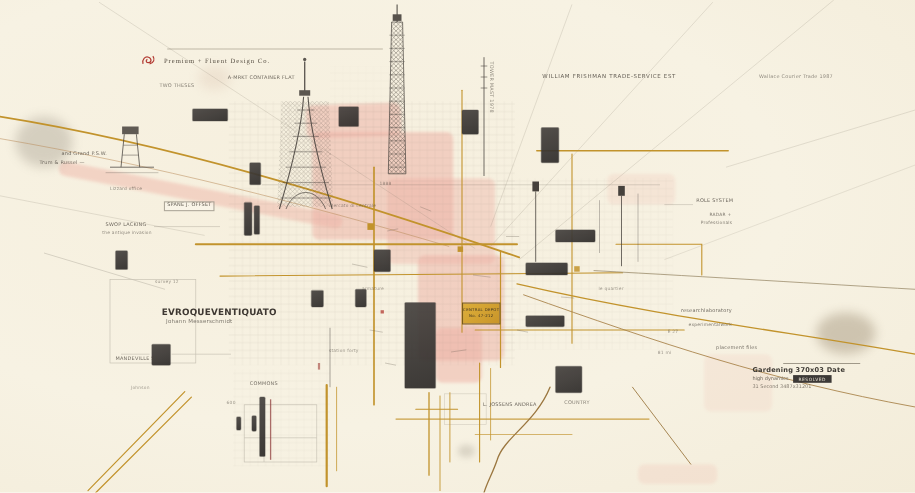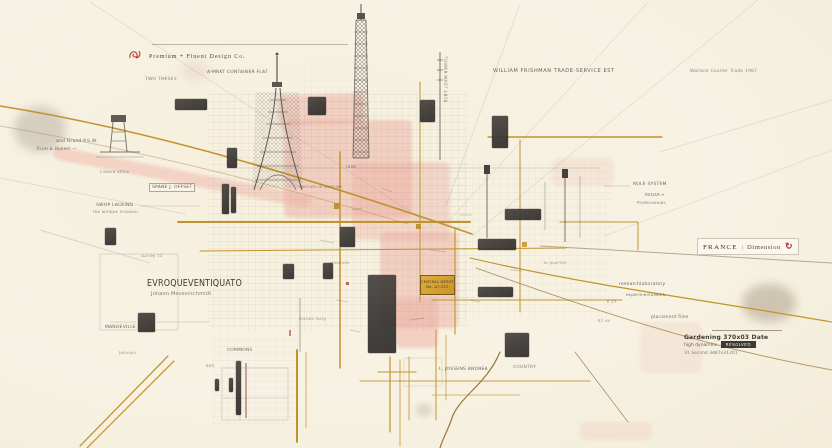--- a/index.html
+++ b/index.html
@@ -8,21 +8,21 @@
     font-family:"DejaVu Sans",sans-serif;}
   .layer{position:absolute;left:0;top:0;width:832px;height:448px;pointer-events:none;}
   #patches-layer{z-index:1}
   #stains-layer{z-index:1}
   .art{position:absolute;left:0;top:0;z-index:2}
   #blocks-layer{z-index:3}
   #labels-layer{z-index:4}
   .overlay{z-index:6}
   .map-label{position:absolute;white-space:nowrap;color:#4a443c;line-height:1;
     letter-spacing:.2px;transform-origin:0 0;font-family:"DejaVu Sans",sans-serif;}
-  .map-label.bold{font-weight:normal}
+  .map-label.bold{font-weight:bold}
   .map-label.boxed{border:.5px solid rgba(90,82,68,.55);padding:1px 2px;background:rgba(250,246,236,.65)}
   .block{position:absolute;background:linear-gradient(160deg,#474340,#2f2c2a);
     box-shadow:0 0 0 .5px rgba(40,38,35,.35);border-radius:1px;opacity:.93}
   .patch{position:absolute;background:var(--pink,#eeb0a4);filter:blur(1.5px);
     border-radius:6px;transform-origin:0 0;}
   .stain{position:absolute;border-radius:50%}
   .legend{position:absolute;left:128px;top:46px;display:flex;align-items:center;gap:6px;}
   .legend-rule{position:absolute;left:152px;top:44px;width:196px;height:0;
     border-top:1px solid rgba(120,110,95,.45);}
   .legend-text{font-size:6px;letter-spacing:.9px;color:#564e42;font-family:"Liberation Serif",serif;}
@@ -254,26 +254,20 @@
   <div class="legend-rule overlay" style="position:absolute"></div>
   <div class="legend overlay">
     <span>
       <svg width="15" height="12" viewBox="0 0 15 12">
           <path d="M2,9 C1,5 4,2 7,3 C10,4 10,8 7,8 C5,8 4,6 6,5 M8,9 C12,8 13,5 11,2" stroke="#b23a32" fill="none" stroke-width="1.1"></path>
         </svg>
     </span>
     <span class="legend-text">Premium + Fluent Design Co.</span>
   </div>
 
-  <div class="region-tag overlay">
-    <span class="region-name">FRANCE</span>
-    <span class="region-sep">|</span>
-    <span class="region-label">Dimension</span>
-    <span class="region-icon">↻</span>
-  </div>
 
   <div class="plaque overlay">
     <span class="plaque-line">CENTRAL DEPOT</span>
     <span class="plaque-line">No. 47-212</span>
   </div>
 
   <div class="info-block overlay">
     <div class="info-rule"></div>
     <div class="info-title">Gardening 370x03 Date</div>
     <div class="info-row">

